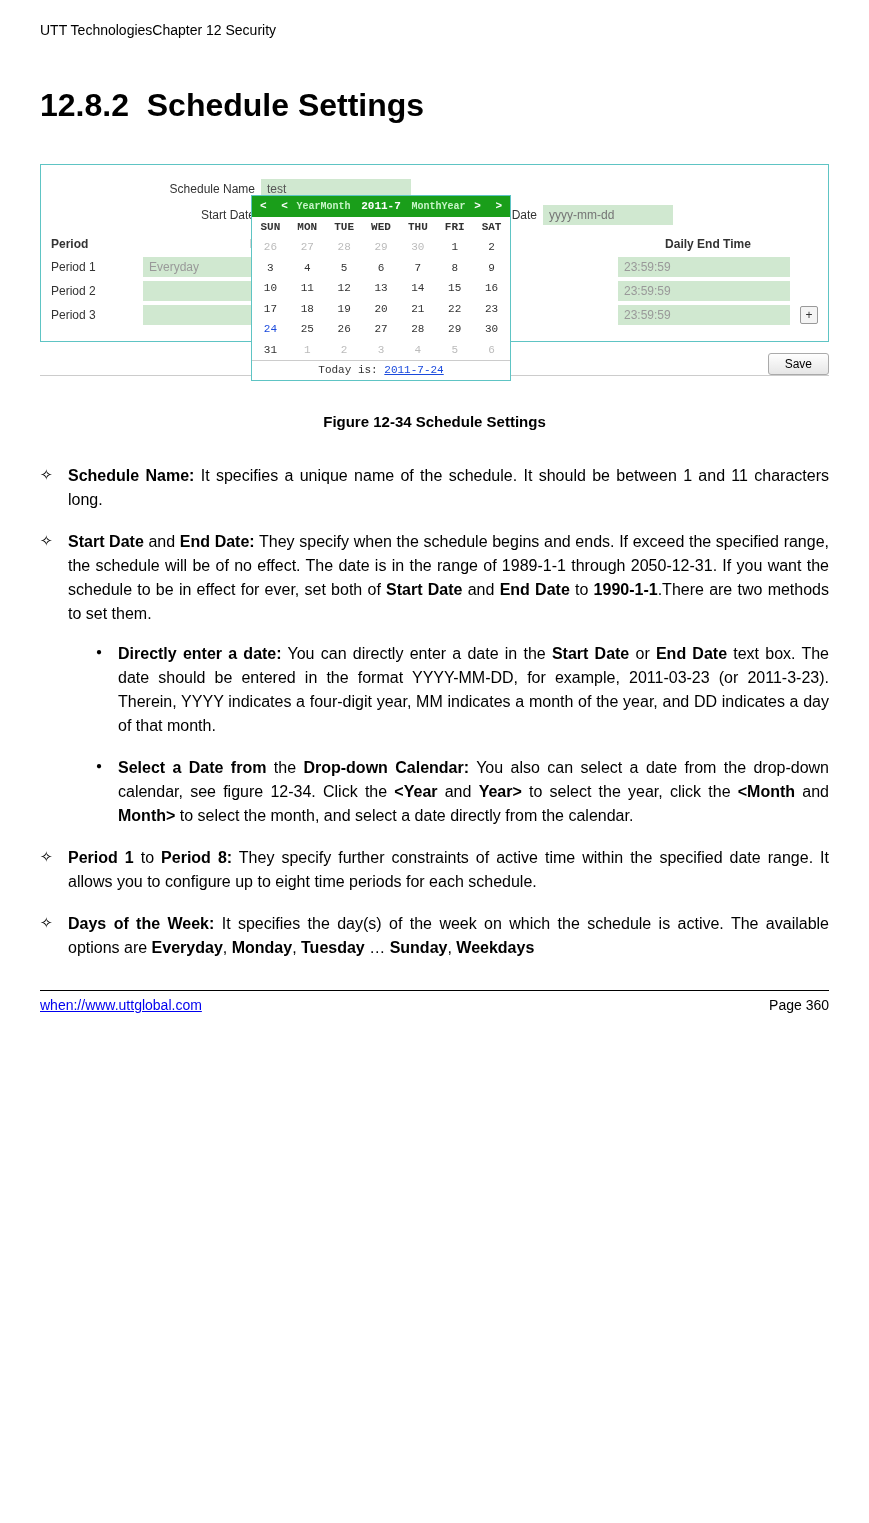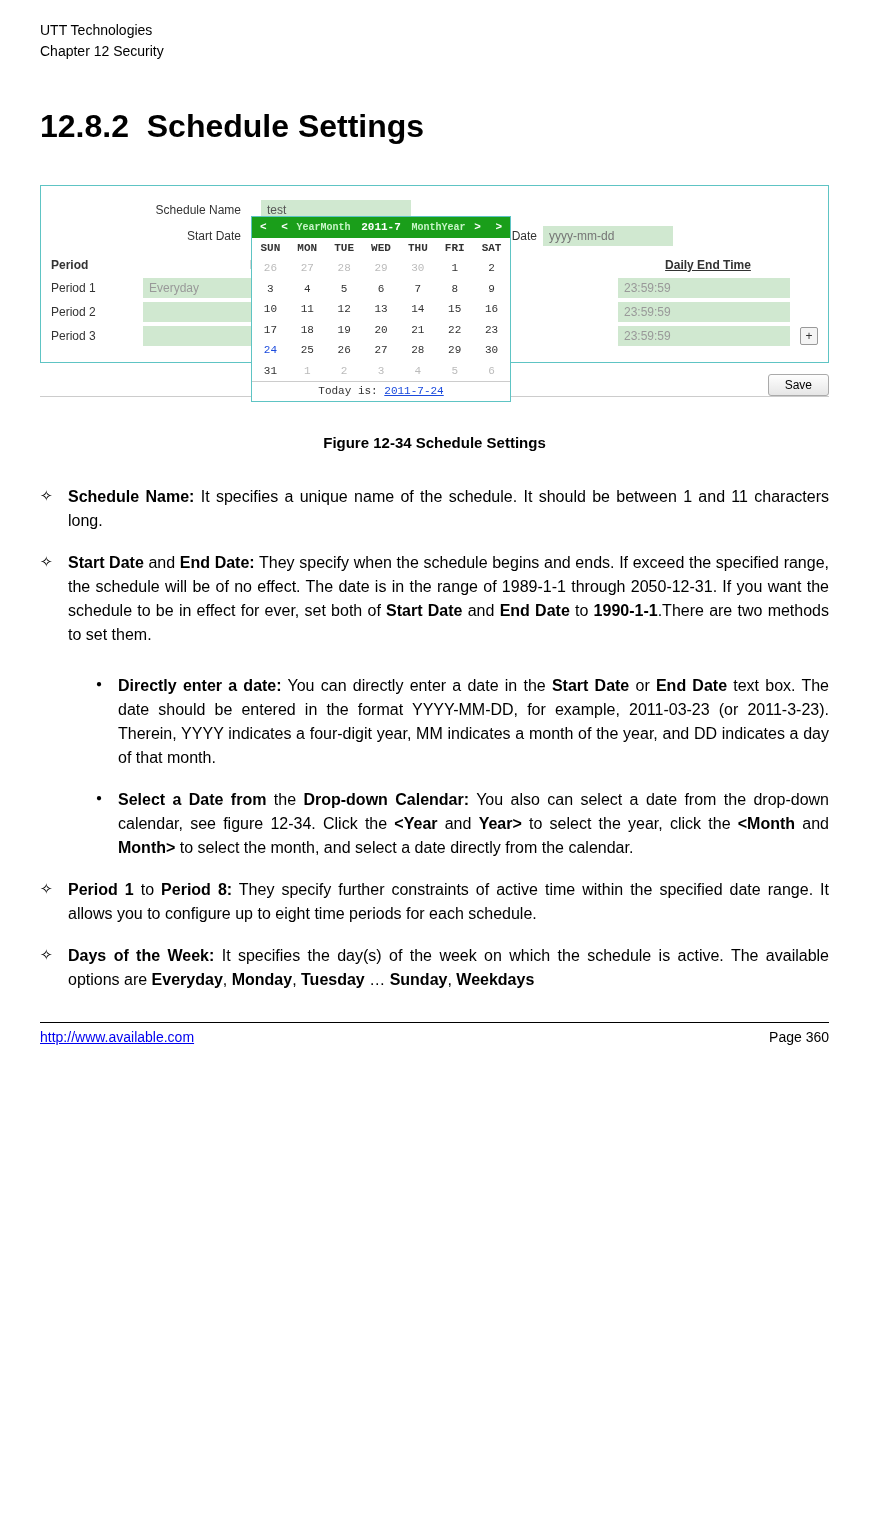--- a/index.html
+++ b/index.html
@@ -10,21 +10,20 @@
     width: 869px;
     margin: 0 auto;
     padding: 20px 40px 30px;
     font-size: 15px;
     line-height: 1.5;
   }
   .page-header {
     display: flex;
     font-size: 14px;
     margin-bottom: 40px;
-    flex-direction: column;
   }
   .section-heading {
     font-size: 32px;
     font-weight: bold;
     margin-bottom: 35px;
   }
   .figure-wrap {
     border-bottom: 1px solid #ccc;
     margin-bottom: 10px;
   }
@@ -51,21 +50,21 @@
   }
   
   .panel {
     border: 1px solid #5ec4c4;
     padding: 14px 10px 12px;
     font-size: 12px;
     position: relative;
     color: #333;
   }
   .row { display: flex; align-items: center; margin-bottom: 6px; }
-  .lbl { text-align: right; padding-right: 20px; }
+  .lbl { text-align: right; padding-right: 6px; }
   .lbl.w180 { width: 210px; }
   .lbl.w90  { width: 92px; padding-right: 6px; }
   .inp {
     background: #d0e8d0;
     border: none;
     height: 20px;
     padding: 2px 6px;
     font-size: 12px;
     color: #555;
   }
@@ -75,21 +74,21 @@
   .gap30 { width: 60px; }
   .headers {
     display: flex;
     font-weight: bold;
     font-size: 12px;
     margin: 10px 0 4px;
   }
   .h-period { width: 92px; }
   .h-dow    { width: 300px; text-align: center; }
   .h-gap    { flex: 1; }
-  .h-end    { width: 220px; text-align: center; text-decoration: underline; }
+  .h-end    { width: 220px; text-align: center; }
   .period-row { display: flex; align-items: center; margin-bottom: 4px; position: relative; z-index: 1; }
   .p-label { width: 92px; font-size: 12px; }
   .p-dow   { width: 140px; }
   .p-spacer{ flex: 1; }
   .p-end   { width: 172px; }
   .plus {
     width: 18px; height: 18px;
     border: 1px solid #999;
     background: #f4f4f4;
     text-align: center;
@@ -161,21 +160,21 @@
     margin-bottom: 18px;
     text-align: justify;
     font-size: 16px;
   }
   .diamond::before {
     content: "✧";
     position: absolute;
     left: 0; top: 0;
     font-size: 15px;
   }
-  .sub-list { list-style: none; padding-left: 28px; margin-top: 27px; }
+  .sub-list { list-style: none; padding-left: 28px; margin-top: 16px; }
   .sub-list > li {
     position: relative;
     padding-left: 22px;
     margin-bottom: 18px;
     text-align: justify;
   }
   .dot::before {
     content: "●";
     position: absolute;
     left: 0; top: 2px;
@@ -357,15 +356,15 @@
   <li class="diamond">
     <b>Period 1</b><span> to </span><b>Period 8:</b><span> They specify further constraints of active time within the specified date range. It allows you to configure up to eight time periods for each schedule.</span>
   </li>
 
   <li class="diamond">
     <b>Days of the Week:</b><span> It specifies the day(s) of the week on which the schedule is active. The available options are </span><b>Everyday</b><span>, </span><b>Monday</b><span>, </span><b>Tuesday</b><span> … </span><b>Sunday</b><span>, </span><b>Weekdays</b>
   </li>
 </ul>
 
 <div class="page-footer">
-  <a>http://www.available.com</a>
+  <a>when://www.uttglobal.com</a>
   <span>Page 360</span>
 </div>
 
 </body></html>

